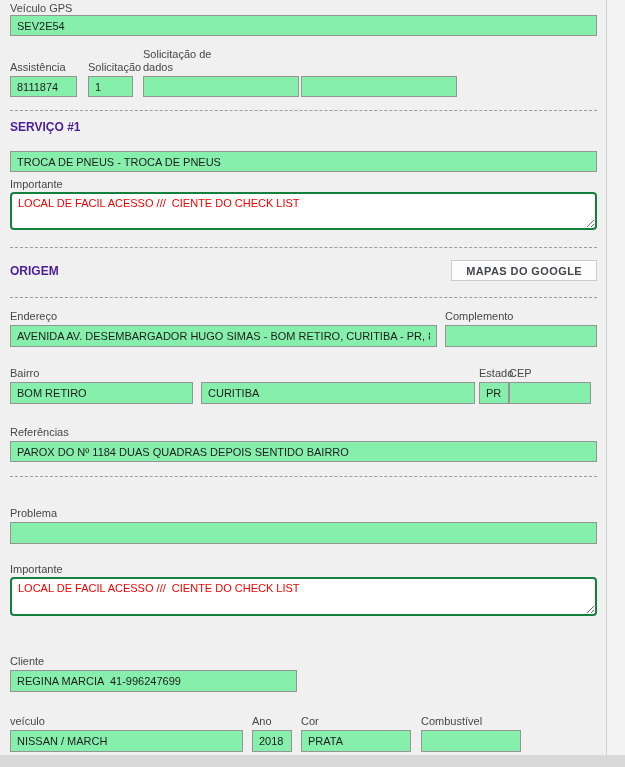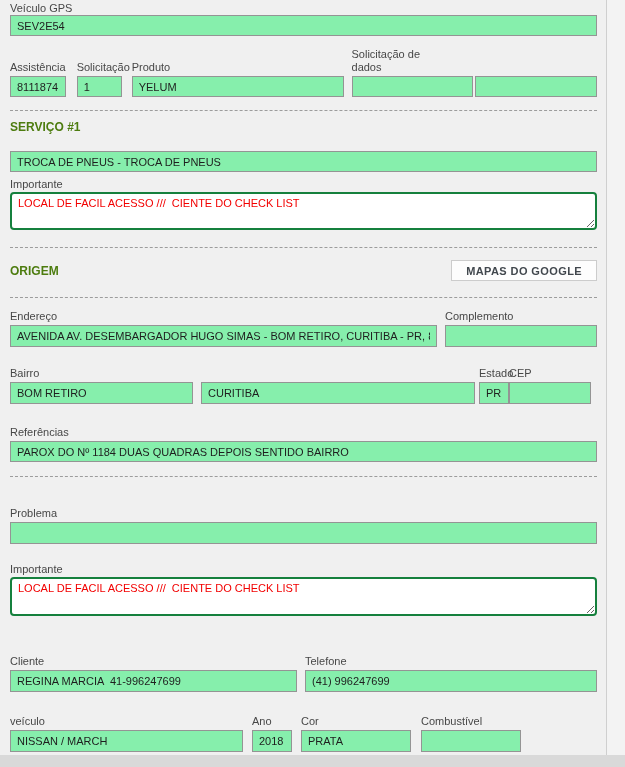--- a/index.html
+++ b/index.html
@@ -16,21 +16,21 @@
     background: #f0f0f0;
     border-right: 1px solid #cfcfcf;
     padding-left: 10px;
   }
   .content { width: 587px; }
   .lbl {
     font-size: 11px; line-height: 13px; color: #474747;
     display: block;
   }
   .heading {
-    font-size: 12px; line-height: 14px; font-weight: bold; color: #4d7c0f;
+    font-size: 12px; line-height: 14px; font-weight: bold; color: #4c1d95;
   }
   input.fld {
     display: block;
     height: 21px;
     border: 1px solid #949494;
     background: #86efac;
     font-family: "Liberation Sans", "DejaVu Sans", sans-serif;
     font-size: 11px; color: #1e1e1e;
     padding: 0 6px;
     width: 100%;
@@ -128,24 +128,20 @@
 
     <div class="row row-top">
       <div class="col w-assist">
         <span class="lbl">Assistência</span>
         <input class="fld" value="8111874" style="">
       </div>
       <div class="col w-solic">
         <span class="lbl">Solicitação</span>
         <input class="fld" value="1" style="">
       </div>
-      <div class="col w-prod">
-        <span class="lbl">Produto</span>
-        <input class="fld red" value="YELUM" style="">
-      </div>
       <div class="col">
         <span class="lbl dados-label">Solicitação de dados</span>
         <div class="row">
           <input class="fld w-dados1" value="" style="">
           <input class="fld w-dados2" value="" style="">
         </div>
       </div>
     </div>
 
     <hr class="dashed-sep sep1">
@@ -202,24 +198,20 @@
     <input class="fld tall m-prob-input" value="" style="">
 
     <span class="lbl m-imp2-label">Importante</span>
     <textarea class="fld red m-imp2-area" style="">LOCAL DE FACIL ACESSO ///  CIENTE DO CHECK LIST</textarea>
 
     <div class="row m-cli-row">
       <div class="col w-cliente">
         <span class="lbl">Cliente</span>
         <input class="fld tall" value="REGINA MARCIA  41-996247699" style="">
       </div>
-      <div class="col w-telefone">
-        <span class="lbl">Telefone</span>
-        <input class="fld tall" value="(41) 996247699" style="">
-      </div>
     </div>
 
     <div class="row m-vei-row">
       <div class="col w-veic">
         <span class="lbl">veículo</span>
         <input class="fld tall" value="NISSAN / MARCH" style="">
       </div>
       <div class="col w-ano">
         <span class="lbl">Ano</span>
         <input class="fld tall" value="2018" style="">

